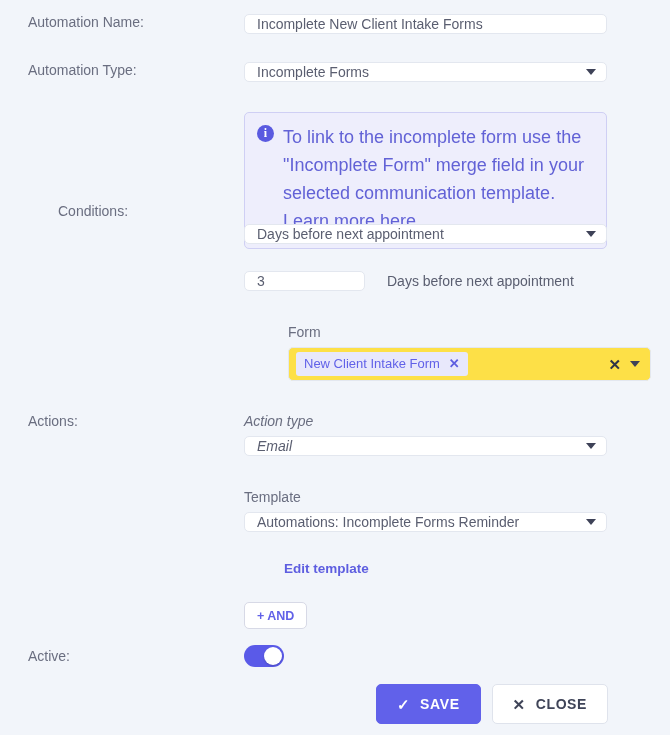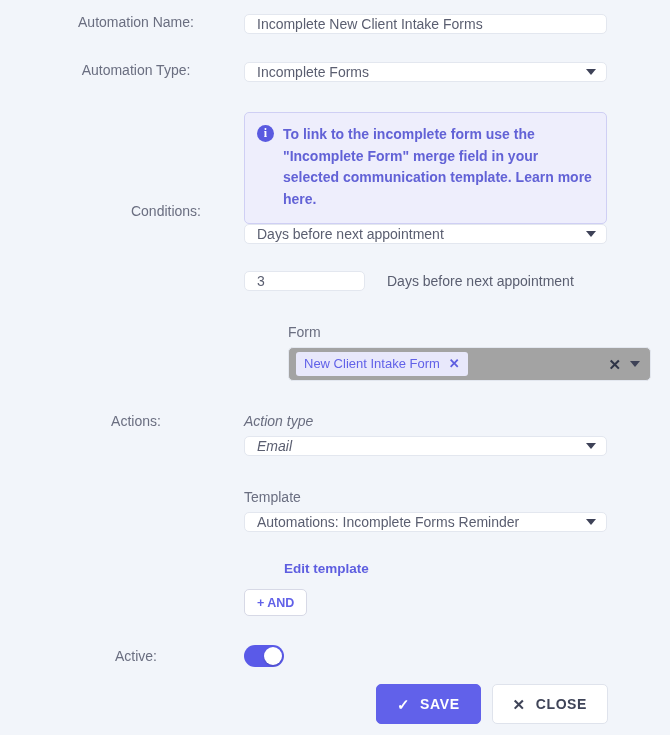--- a/index.html
+++ b/index.html
@@ -10,21 +10,21 @@
     background: #f2f5fa;
     font-family: "Liberation Sans", sans-serif;
     font-size: 14px;
     color: #515466;
     overflow: hidden;
     position: relative;
   }
 
   .form-root { position: relative; width: 670px; height: 735px; }
 
-  .row { display: flex; align-items: flex-start; text-align: center; }
+  .row { display: flex; align-items: flex-start; }
 
   .label-col {
     width: 244px;
     padding-left: 28px;
     color: #6a6e80;
     font-size: 14px;
     flex: 0 0 244px;
   }
   .field-col { flex: 1 1 auto; padding-right: 62px; }
 
@@ -72,37 +72,37 @@
     color: #ffffff;
     font-size: 12px;
     font-weight: bold;
     font-family: "Liberation Serif", serif;
     display: flex; align-items: center; justify-content: center;
     flex: 0 0 17px;
     margin-top: 1px;
   }
   .info-text {
     color: #6262d6;
-    font-size: 14px;
-    font-weight: bold;
+    font-size: 18px;
+    font-weight: normal;
     line-height: 1.55;
   }
 
   
   .sub-label {
     color: #6a6e80;
     font-size: 14px;
     margin-bottom: 7px;
   }
 
   
   .chip-select {
     width: 363px;
     min-height: 34px;
-    background: #a3a3a3;
+    background: #fde047;
     border: 1px solid #e3e7ef;
     border-radius: 5px;
     display: flex;
     align-items: center;
     padding: 0 10px 0 7px;
   }
   .chip {
     background: #e8e8fb;
     color: #6161e8;
     border-radius: 3px;
@@ -126,21 +126,21 @@
   
   .edit-link {
     color: #5e5ee0;
     font-weight: bold;
     font-size: 13.5px;
     text-decoration: none;
     display: inline-block;
     margin-left: 40px;
   }
   .and-btn {
-    margin-top: 13px;
+    margin-top: 26px;
     display: inline-flex;
     align-items: center;
     justify-content: center;
     height: 27px;
     padding: 0 12px;
     background: #ffffff;
     border: 1px solid #d7d9e6;
     border-radius: 5px;
     color: #6161e8;
     font-size: 12.5px;

